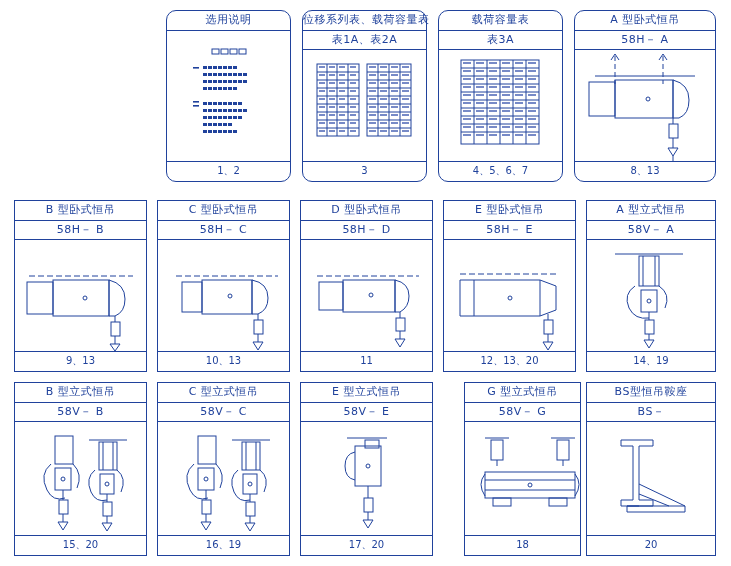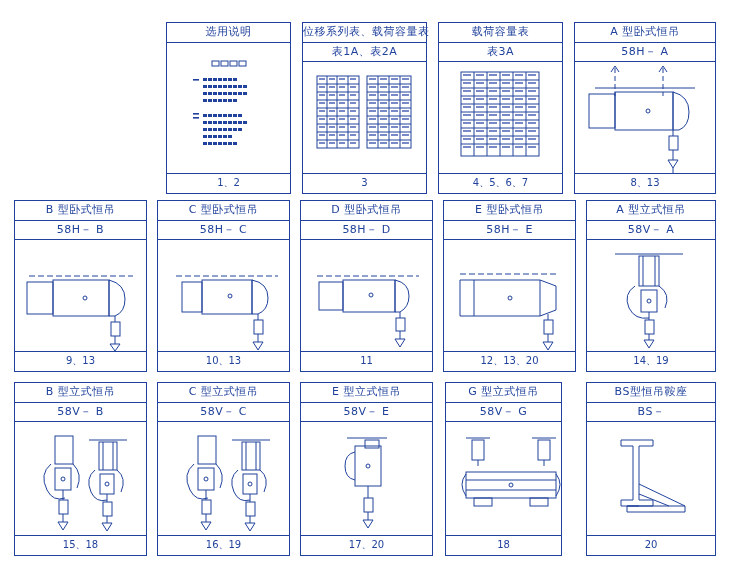--- a/index.html
+++ b/index.html
@@ -51,21 +51,21 @@
     border-top: 1.2px solid #20429c;
     text-align: center;
     font-size: 10px;
     line-height: 18px;
     height: 19px;
     white-space: nowrap;
     color: #20429c;
   }
 
   
-  .row1 { top: 22px; height: 172px; }
+  .row1 { top: 10px; height: 172px; border-radius: 10px; }
   .row2 { top: 200px; height: 172px; }
   .row3 { top: 382px; height: 174px; justify-content: space-between; }
 
   svg { display: block; }
   .stroke {
     fill: none;
     stroke: #20429c;
     stroke-width: 1;
   }
 </style>
@@ -534,21 +534,21 @@
           <path d="M102 48 q10 8 4 22"></path>
           <rect x="85" y="52" width="14" height="20"></rect>
           <circle cx="92" cy="62" r="2"></circle>
           <line x1="92" y1="72" x2="92" y2="80"></line>
           <rect x="88" y="80" width="9" height="14"></rect>
           <line x1="92" y1="94" x2="92" y2="101"></line>
           <path d="M87 101 L97 101 L92 109 z"></path>
         </g>
       </svg>
     </div>
-    <div class="ftr">15、18</div>
+    <div class="ftr">15、20</div>
   </div>
 
   <div class="card row3" style="left:157px; width:133px;">
     <div class="hdr">C 型立式恒吊</div>
     <div class="hdr sub">58V－ C</div>
     <div class="body">
       <svg width="130" height="116" viewBox="0 0 130 116">
         <g class="stroke">
           <rect x="40" y="14" width="18" height="28"></rect>
           <path d="M36 42 q-12 10 -4 26 q6 12 18 8"></path>
@@ -592,21 +592,21 @@
           <line x1="67" y1="64" x2="67" y2="76"></line>
           <rect x="63" y="76" width="9" height="14"></rect>
           <line x1="67" y1="90" x2="67" y2="98"></line>
           <path d="M62 98 L72 98 L67 106 z"></path>
         </g>
       </svg>
     </div>
     <div class="ftr">17、20</div>
   </div>
 
-  <div class="card row3" style="left:445px; width:117px;">
+  <div class="card row3" style="left:464px; width:117px;">
     <div class="hdr">G 型立式恒吊</div>
     <div class="hdr sub">58V－ G</div>
     <div class="body">
       <svg width="130" height="116" viewBox="0 0 130 116">
         <g class="stroke">
 
           <line x1="20" y1="16" x2="44" y2="16"></line>
           <rect x="26" y="18" width="12" height="20"></rect>
           <line x1="32" y1="38" x2="32" y2="44"></line>
           <line x1="86" y1="16" x2="110" y2="16"></line>

